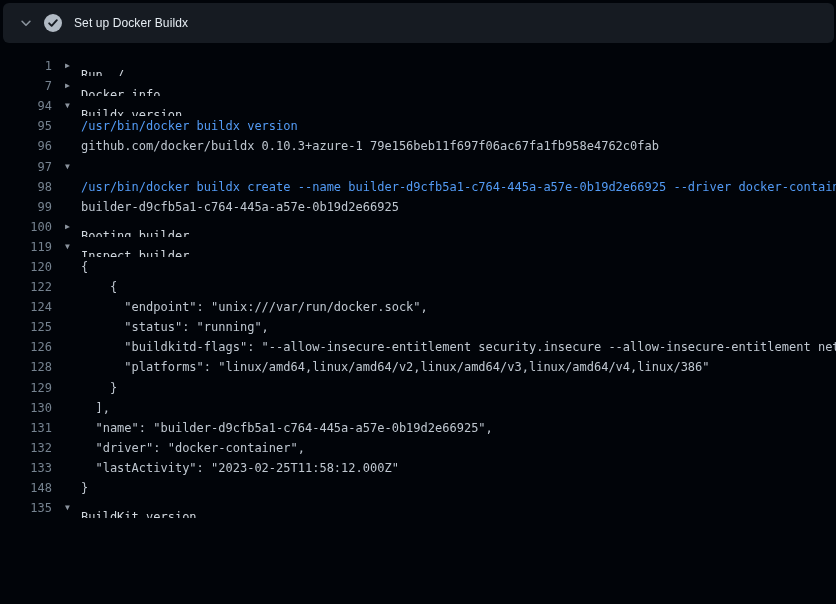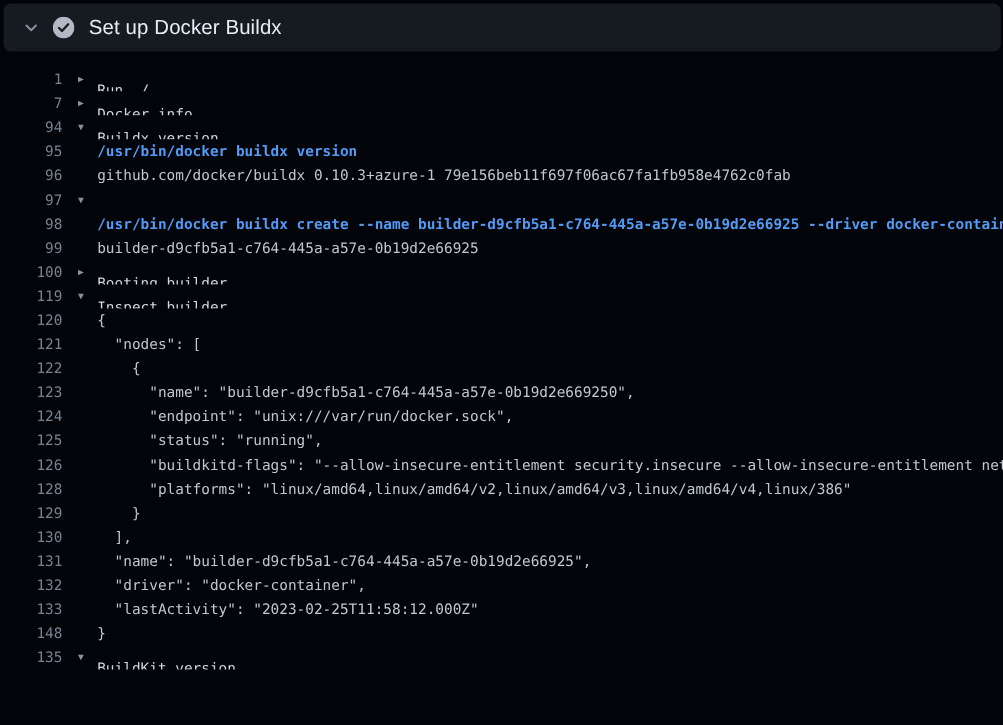--- a/index.html
+++ b/index.html
@@ -15,21 +15,21 @@
     border-radius:6px;
     display:flex;
     align-items:center;
     padding:0 14px;
   }
   .step-header .chev { display:flex; align-items:center; margin-left:2px; cursor:pointer; }
   .step-header .check { display:flex; align-items:center; margin-left:11px; }
   .step-title {
     margin-left:12px;
     font-family:"Liberation Sans","DejaVu Sans",sans-serif;
-    font-size:17px;
+    font-size:12px;
     font-weight:400;
     color:#e6edf3;
     letter-spacing:.1px;
   }
   .log-area { padding-top:13px; }
   .row {
     height:20.1px;
     display:flex;
     align-items:center;
     font-size:12px;
@@ -45,21 +45,21 @@
   .marker {
     flex:0 0 16px;
     margin-left:13px;
     font-size:8px;
     color:#8b949e;
     line-height:1;
   }
   .label { color:#d0d7de;margin-top:18px; }
   .txt   { margin-left:29px; }
   .out   { color:#bfc7d0; }
-  .cmd   { color:#539bf5; font-weight:bold; }
+  .cmd   { color:#539bf5; font-weight:normal; }
   .grouprow { cursor:pointer; }
 </style>
 </head>
 <body>
 
 <div class="step-header">
   <span class="chev">
     <svg width="14" height="14" viewBox="0 0 16 16">
       <path d="M3.5 6l4.5 4.5L12.5 6" stroke="#8b949e" stroke-width="1.8" fill="none" stroke-linecap="round" stroke-linejoin="round"></path>
     </svg>
@@ -101,28 +101,22 @@
     <div class="row grouprow">
     <span class="ln">100</span>
   <span class="marker">▶</span><span class="label">Booting builder</span></div>
     <div class="row grouprow">
     <span class="ln">119</span>
   <span class="marker">▼</span><span class="label">Inspect builder</span></div>
     <div class="row">
     <span class="ln">120</span>
   <span class="txt out">{</span></div>
     <div class="row">
-    <span class="ln">121</span>
-  <span class="txt out">  "nodes": [</span></div>
-    <div class="row">
     <span class="ln">122</span>
   <span class="txt out">    {</span></div>
-    <div class="row">
-    <span class="ln">123</span>
-  <span class="txt out">      "name": "builder-d9cfb5a1-c764-445a-a57e-0b19d2e669250",</span></div>
     <div class="row">
     <span class="ln">124</span>
   <span class="txt out">      "endpoint": "unix:///var/run/docker.sock",</span></div>
     <div class="row">
     <span class="ln">125</span>
   <span class="txt out">      "status": "running",</span></div>
     <div class="row">
     <span class="ln">126</span>
   <span class="txt out">      "buildkitd-flags": "--allow-insecure-entitlement security.insecure --allow-insecure-entitlement network.host",</span></div>
     <div class="row">

